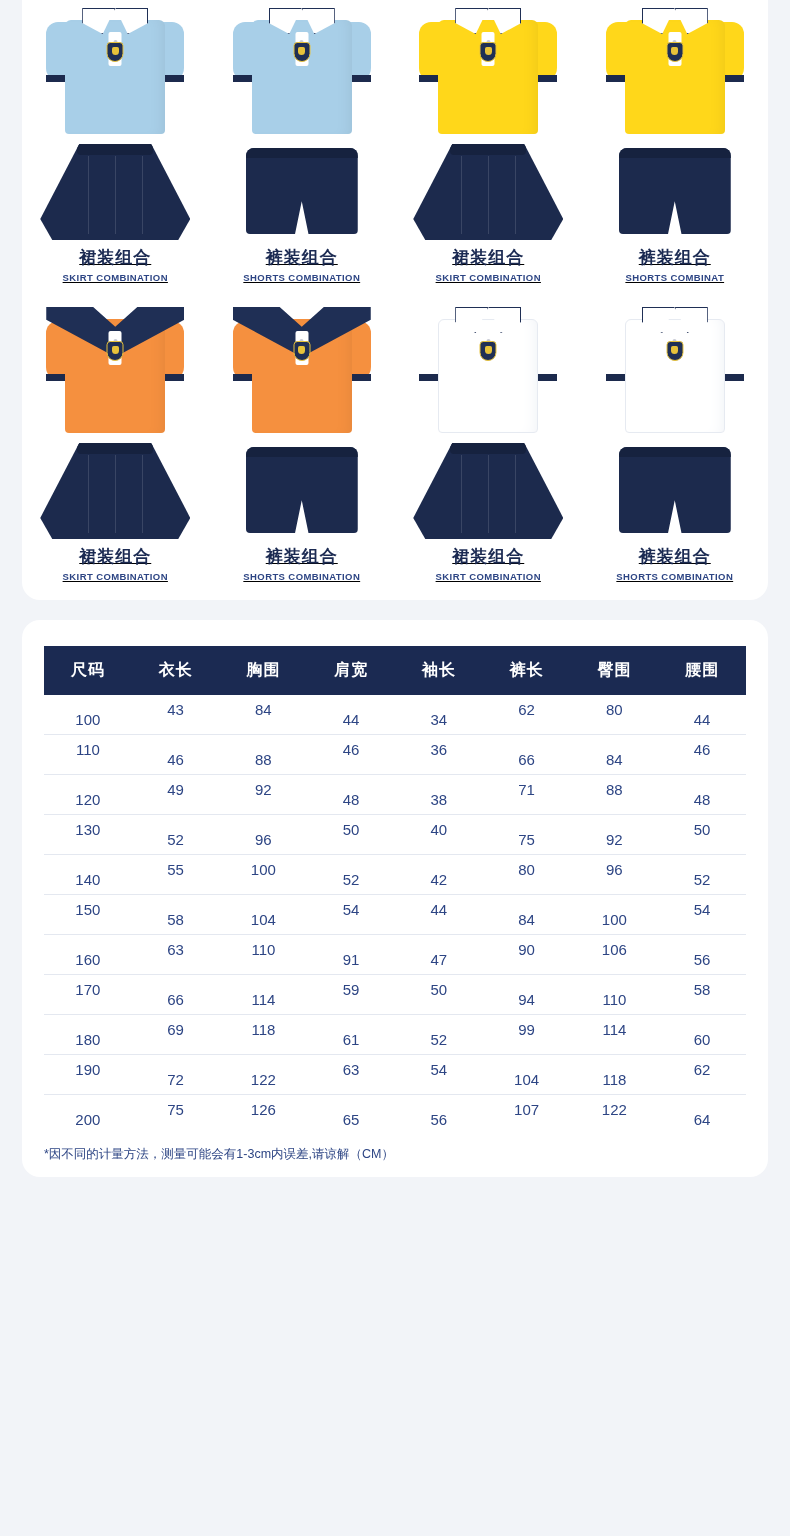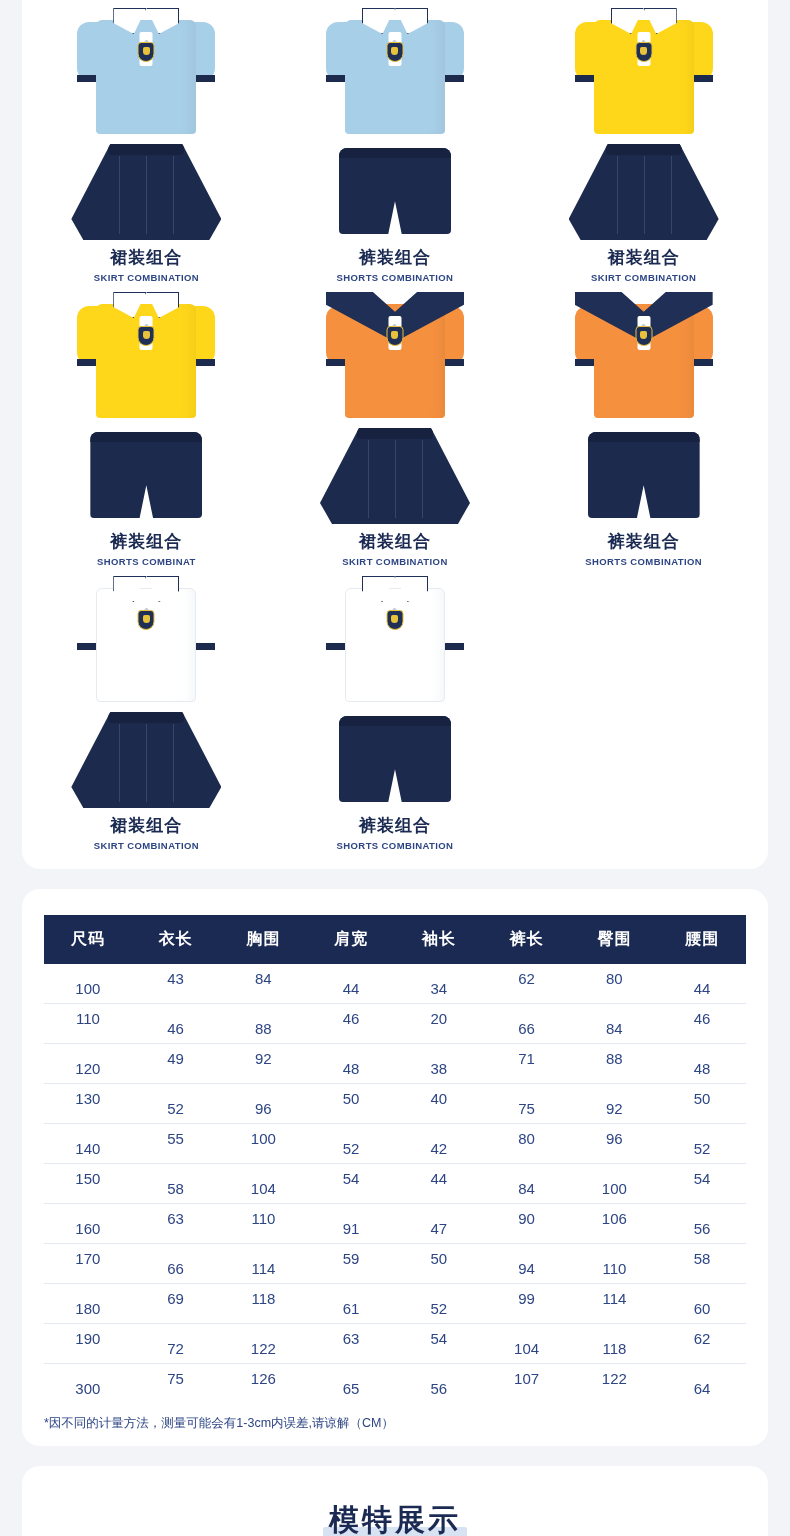--- a/index.html
+++ b/index.html
@@ -23,22 +23,23 @@
     border-radius: 18px;
     margin: 0 22px;
   }
   .grid-card {
     padding: 8px 0 18px 0;
     margin-bottom: 20px;
     border-radius: 0 0 18px 18px;
   }
   .grid {
     display: grid;
-    grid-template-columns: 1fr 1fr 1fr;
-    row-gap: 9px;
+    grid-template-columns: 1fr 1fr 1fr 1fr;
+    row-gap: 24px;
+    text-decoration: underline;
   }
   .cell {
     display: flex;
     flex-direction: column;
     align-items: center;
   }
   .outfit {
     width: 172px;
     height: 232px;
     position: relative;
@@ -504,21 +505,21 @@
             <td class="down">34</td>
             <td class="up">62</td>
             <td class="up">80</td>
             <td class="down">44</td>
           </tr>
           <tr>
             <td class="up">110</td>
             <td class="down">46</td>
             <td class="down">88</td>
             <td class="up">46</td>
-            <td class="up">20</td>
+            <td class="up">36</td>
             <td class="down">66</td>
             <td class="down">84</td>
             <td class="up">46</td>
           </tr>
           <tr>
             <td class="down">120</td>
             <td class="up">49</td>
             <td class="up">92</td>
             <td class="down">48</td>
             <td class="down">38</td>
@@ -590,35 +591,28 @@
             <td class="up">190</td>
             <td class="down">72</td>
             <td class="down">122</td>
             <td class="up">63</td>
             <td class="up">54</td>
             <td class="down">104</td>
             <td class="down">118</td>
             <td class="up">62</td>
           </tr>
           <tr>
-            <td class="down">300</td>
+            <td class="down">200</td>
             <td class="up">75</td>
             <td class="up">126</td>
             <td class="down">65</td>
             <td class="down">56</td>
             <td class="up">107</td>
             <td class="up">122</td>
             <td class="down">64</td>
           </tr>
         </tbody>
     </table>
     <div class="note">*因不同的计量方法，测量可能会有1-3cm内误差,请谅解（CM）</div>
   </section>
 
-  <section class="card model-card">
-    <div class="model-title-wrap">
-      <span class="hl"></span>
-      <div class="model-title">模特展示</div>
-    </div>
-    <div class="model-sub">Product display</div>
-  </section>
 
 </div>
 
 </body></html>

